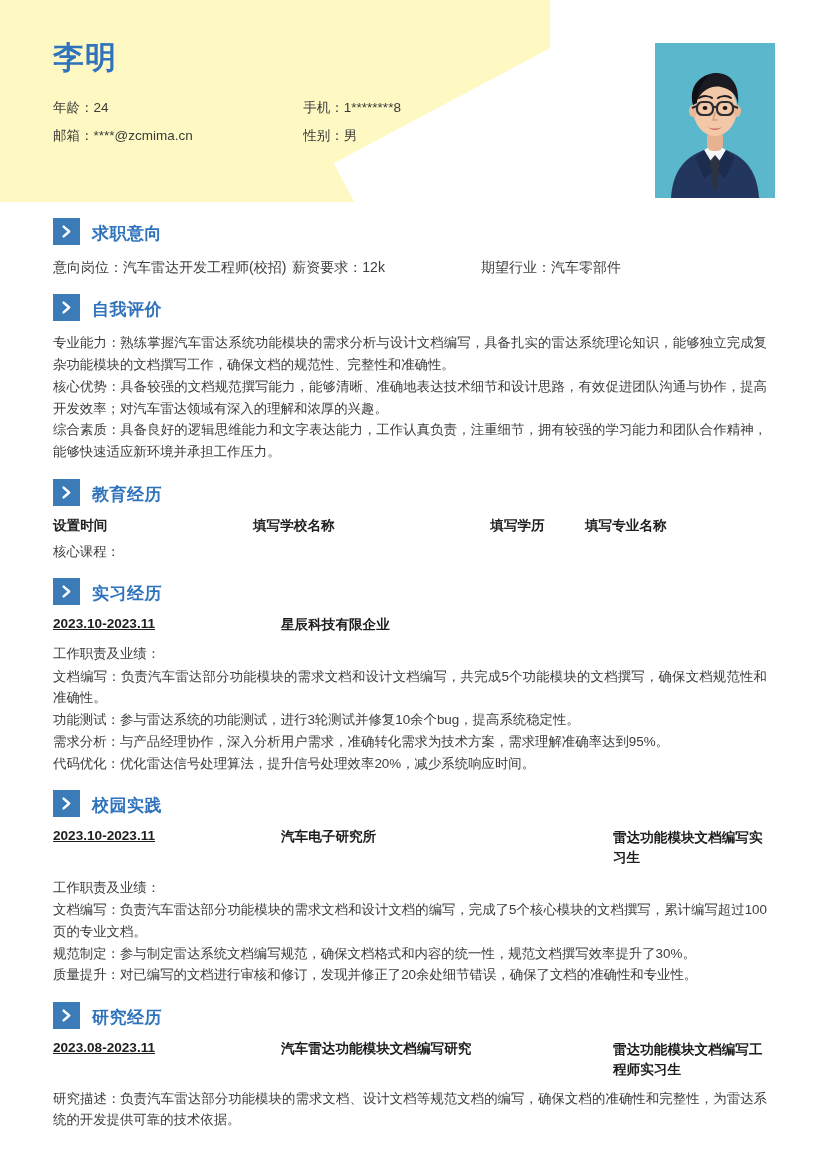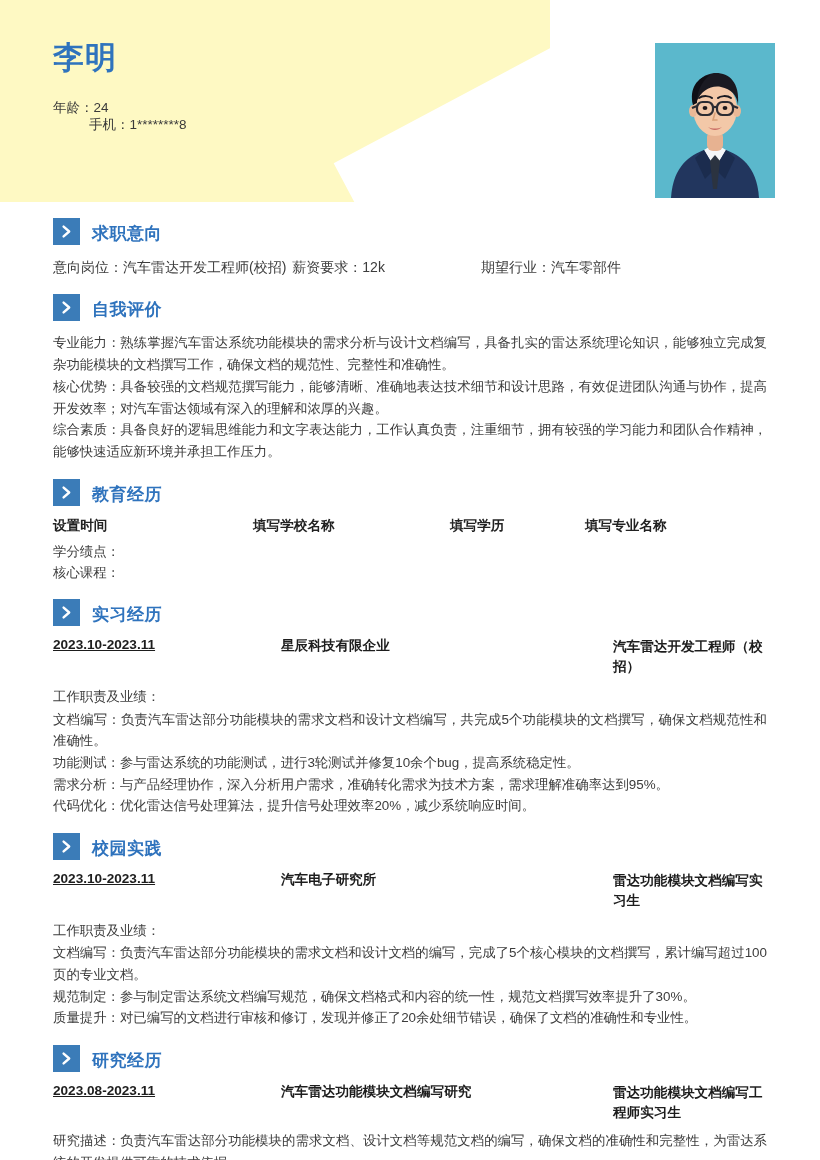--- a/index.html
+++ b/index.html
@@ -62,21 +62,20 @@
   }
   .contact-grid {
     position: absolute;
     left: 53px;
     top: 100px;
     width: 480px;
   }
   .contact-row {
     display: flex;
     margin-bottom: 11px;
-    flex-direction: column;
   }
   .contact-cell {
     font-size: 13.5px;
     color: #3a3a3a;
     line-height: 1.25;
     white-space: nowrap;
   }
   .contact-cell.c1 { width: 224px; }
   .contact-cell.c2 { width: 240px; margin-left: 36px; }
 
@@ -149,21 +148,21 @@
   
   .edu-head {
     display: flex;
     font-size: 13.6px;
     font-weight: bold;
     color: #222222;
     margin-bottom: 6px;
   }
   .edu-head .col1 { width: 200px; }
   .edu-head .col2 { width: 197px; }
-  .edu-head .col3 { width: 135px; }
+  .edu-head .col3 { width: 135px; text-align: center; }
   .edu-head .col4 { width: 180px; }
   .edu-line {
     font-size: 13.4px;
     line-height: 1.6;
     color: #3c3c3c;
   }
 
   
   .exp-row {
     display: flex;
@@ -192,20 +191,24 @@
   <div class="header-sweep"></div>
   <div class="header-sweep2"></div>
 
   <div class="header-inner">
     <div class="name">李明</div>
 
     <div class="contact-grid">
       <div class="contact-row">
         <div class="contact-cell c1"><span>年龄：</span><span>24</span></div>
         <div class="contact-cell c2"><span>手机：</span><span>1********8</span></div>
+      </div>
+      <div class="contact-row">
+        <div class="contact-cell c1"><span>邮箱：</span><span>****@zcmima.cn</span></div>
+        <div class="contact-cell c2"><span>性别：</span><span>男</span></div>
       </div>
     </div>
   </div>
 
   <div class="photo-frame">
     <svg class="photo-svg" viewBox="0 0 120 155">
       <rect x="0" y="0" width="120" height="155" fill="#5bb8cc"></rect>
 
       <path d="M16 155 C18 122 36 112 49 107 L71 107 C84 112 102 122 104 155 Z" fill="#22365e"></path>
 
@@ -284,35 +287,33 @@
         </svg>
     </span>
     <span class="sec-title">教育经历</span>
   </div>
   <div class="edu-head">
     <div class="col1">设置时间</div>
     <div class="col2">填写学校名称</div>
     <div class="col3">填写学历</div>
     <div class="col4">填写专业名称</div>
   </div>
-  <div class="edu-line">学分绩点：</div>
   <div class="edu-line">核心课程：</div>
 
   <div class="section-head">
     <span class="chev-box">
       <svg width="15" height="15" viewBox="0 0 15 15">
           <path d="M4.6 2.6 L10.2 7.5 L4.6 12.4" fill="none" stroke="#ffffff" stroke-width="2.4" stroke-linecap="round" stroke-linejoin="round"></path>
         </svg>
     </span>
     <span class="sec-title">实习经历</span>
   </div>
   <div class="exp-row">
     <div class="exp-date">2023.10-2023.11</div>
     <div class="exp-org">星辰科技有限企业</div>
-    <div class="exp-role">汽车雷达开发工程师（校招）</div>
   </div>
   <div class="exp-body">
     <div class="exp-subhead">工作职责及业绩：</div>
     <p class="para">文档编写：负责汽车雷达部分功能模块的需求文档和设计文档编写，共完成5个功能模块的文档撰写，确保文档规范性和准确性。</p>
     <p class="para">功能测试：参与雷达系统的功能测试，进行3轮测试并修复10余个bug，提高系统稳定性。</p>
     <p class="para">需求分析：与产品经理协作，深入分析用户需求，准确转化需求为技术方案，需求理解准确率达到95%。</p>
     <p class="para">代码优化：优化雷达信号处理算法，提升信号处理效率20%，减少系统响应时间。</p>
   </div>
 
   <div class="section-head">

